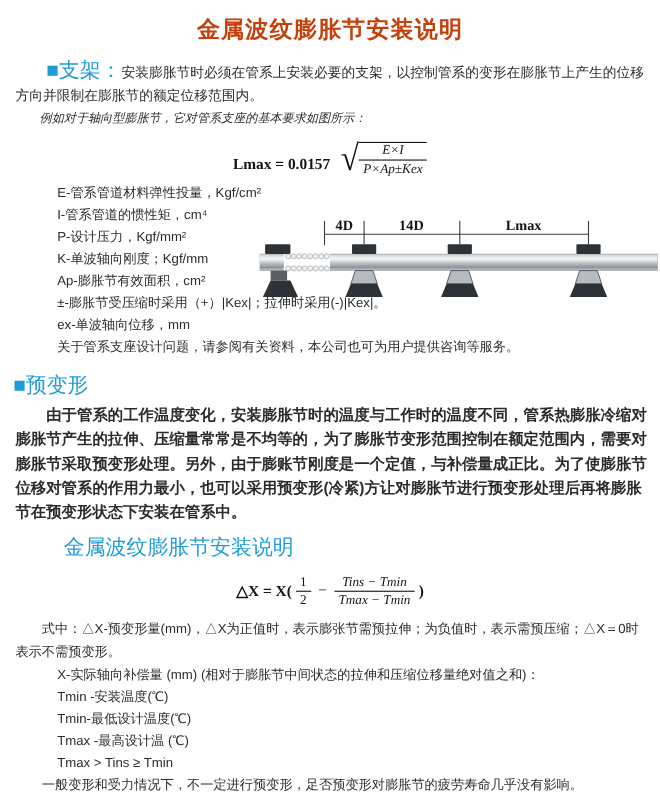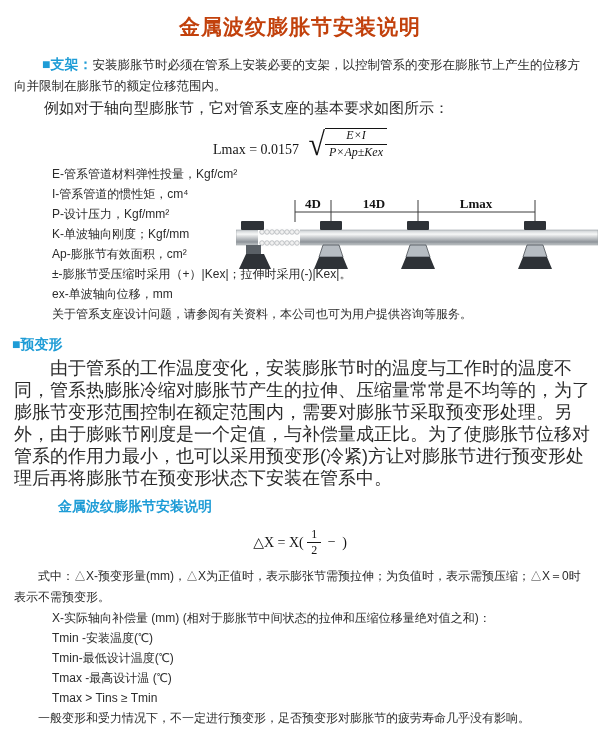--- a/index.html
+++ b/index.html
@@ -8,45 +8,45 @@
   .page {
     position:relative; width:600px; height:737px; background:#ffffff;
     font-family:"Liberation Sans", sans-serif; color:var(--ink);
     overflow:hidden;
   }
   .title {
     padding-top:13px; text-align:center; font-size:21px; font-weight:bold; color:#c2410c;
     letter-spacing:1px;
   }
   p.lead { margin:13px 14px 0 14px; font-size:12.5px; line-height:21px; text-indent:28px; font-weight:500;}
-  .sec-h { color:var(--accent); font-size:14px; font-weight:bold; }
-  p.example { margin:0 14px; font-size:15px; line-height:21px; text-indent:2em; font-weight:500;}
+  .sec-h { color:var(--accent); font-size:19px; font-weight:normal; }
+  p.example { margin:0 14px; font-size:11px; line-height:21px; text-indent:2em; font-weight:500;font-style:italic;}
 
   .formula { text-align:center; font-family:"Liberation Serif", serif; color:#141414; font-size:14px; }
-  .formula .f-lhs, .formula .f-rhs { font-weight:normal; }
+  .formula .f-lhs, .formula .f-rhs { font-weight:bold; }
   .frac { display:inline-block; text-align:center; vertical-align:middle; font-size:12px; line-height:1.15; }
   .frac .num { display:block; border-bottom:1.2px solid #141414; padding:0 4px 1px; }
   .frac .den { display:block; padding:1px 4px 0; }
   .frac.it { font-style:italic; }
   .sqrt { display:inline-flex; align-items:center; margin-left:6px; }
   .sqrt .radical { font-size:30px; line-height:0.8; font-weight:400; transform:scaleY(1.1); }
   .sqrt .frac { border-top:1.4px solid #141414; font-style:italic; }
   .f1 { margin:10px 0 2px 0; }
   .f2 { margin:12px 0 8px 0; }
   .op { margin:0 3px; }
 
   .defs-wrap { position:relative; margin-top:4px; }
   .defs-line { font-size:12px; line-height:20px; font-weight:500; }
   .ml36 { margin-left:36px; }
   .ml52 { margin-left:52px; }
 
   .diagram { position:absolute; left:236px; top:26px; width:362px; height:100px; }
 
   h2.section { margin:12px 0 3px 12px; }
-  p.body { margin:0 10px 0 14px; font-size:18px; line-height:22px; text-indent:2em; font-weight:400; }
+  p.body { margin:0 10px 0 14px; font-size:14px; line-height:22px; text-indent:2em; font-weight:700; }
   h3.sub { margin:9px 0 0 58px; }
   h3.sub2 { margin:6px 0 0 10px; }
   p.note { margin:0 14px; font-size:12px; line-height:21px; text-indent:2em; font-weight:500; }
   .list-line { font-size:12px; line-height:20px; font-weight:500; }
 </style>
 </head>
 <body>
 
 <div class="page">
 
@@ -152,20 +152,24 @@
 
   <h3 class="sub sec-h">金属波纹膨胀节安装说明</h3>
 
   <div class="formula f2">
     <span class="f-lhs">△X = X(</span>
     <span class="frac">
       <span class="num">1</span>
       <span class="den">2</span>
     </span>
     <span class="op">−</span>
+    <span class="frac it">
+      <span class="num">Tins − Tmin</span>
+      <span class="den">Tmax − Tmin</span>
+    </span>
     <span class="f-rhs">)</span>
   </div>
 
   <p class="note">式中：△X-预变形量(mm)，△X为正值时，表示膨张节需预拉伸；为负值时，表示需预压缩；△X＝0时表示不需预变形。</p>
   <div class="list-line ml52">X-实际轴向补偿量 (mm) (相对于膨胀节中间状态的拉伸和压缩位移量绝对值之和)：</div>
   <div class="list-line ml52">Tmin -安装温度(℃)</div>
   <div class="list-line ml52">Tmin-最低设计温度(℃)</div>
   <div class="list-line ml52">Tmax -最高设计温 (℃)</div>
   <div class="list-line ml52">Tmax &gt; Tins ≥ Tmin</div>
   <p class="note">一般变形和受力情况下，不一定进行预变形，足否预变形对膨胀节的疲劳寿命几乎没有影响。</p>

